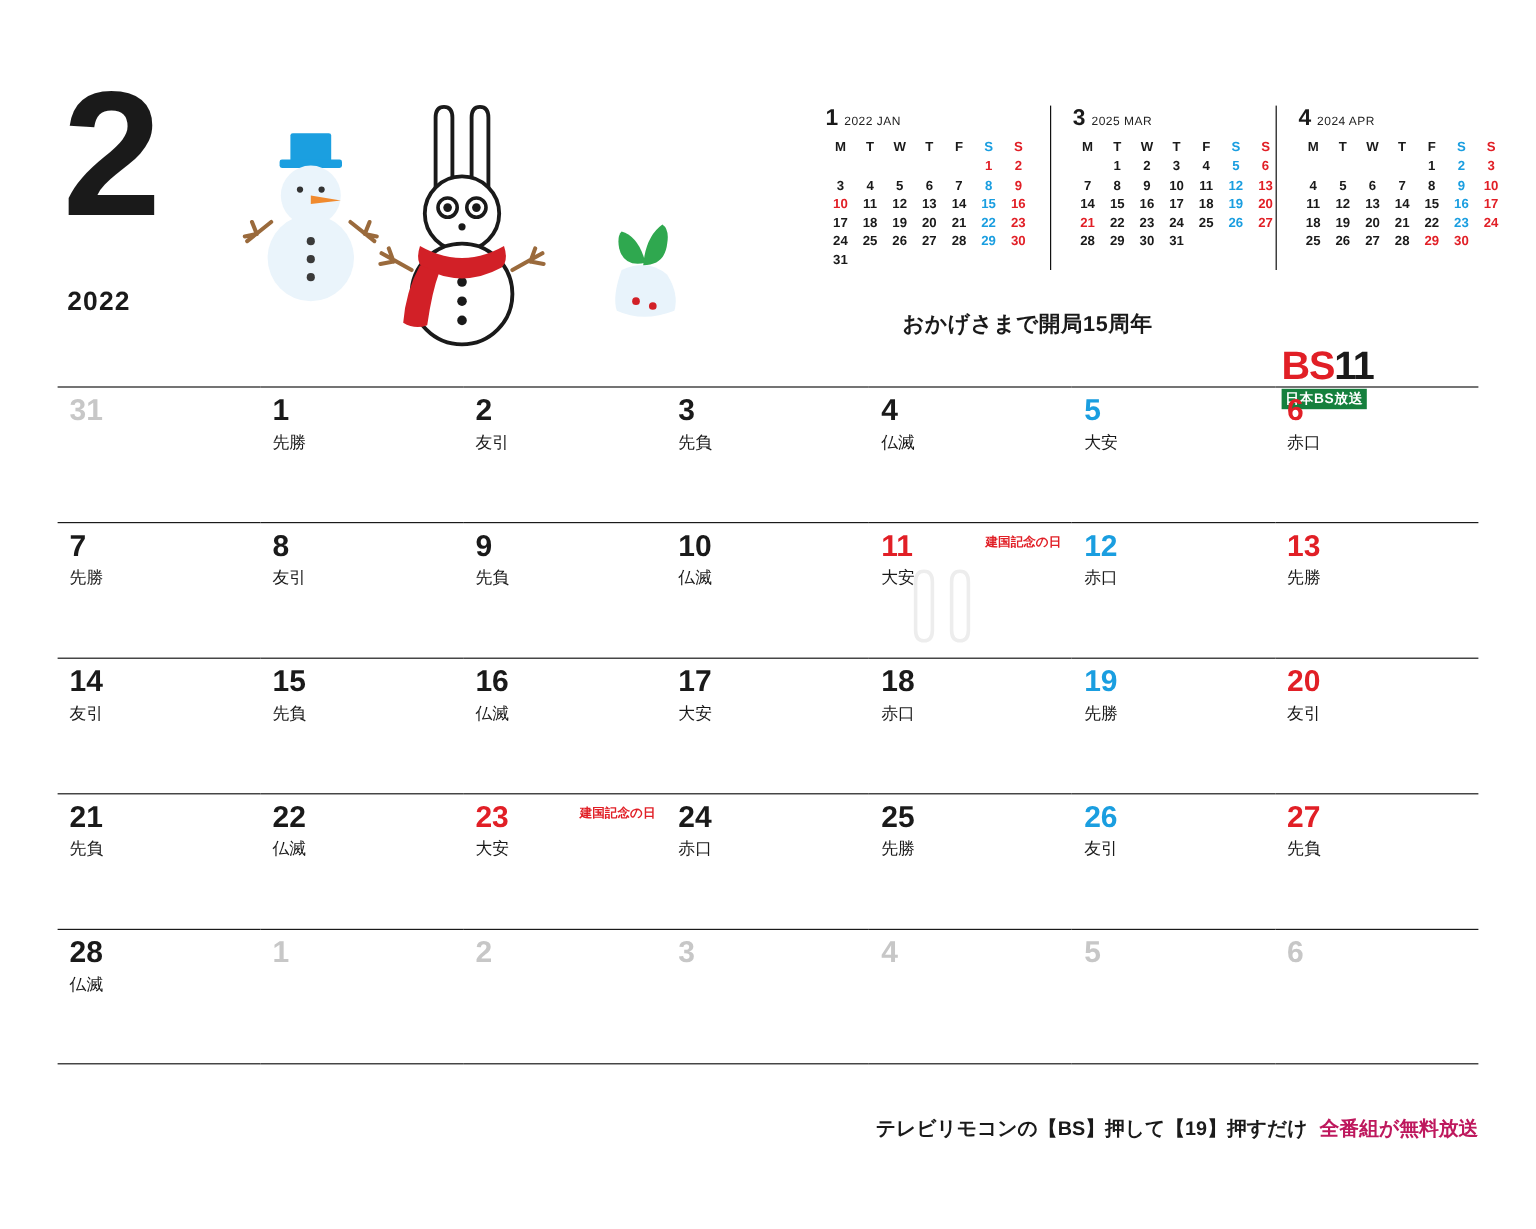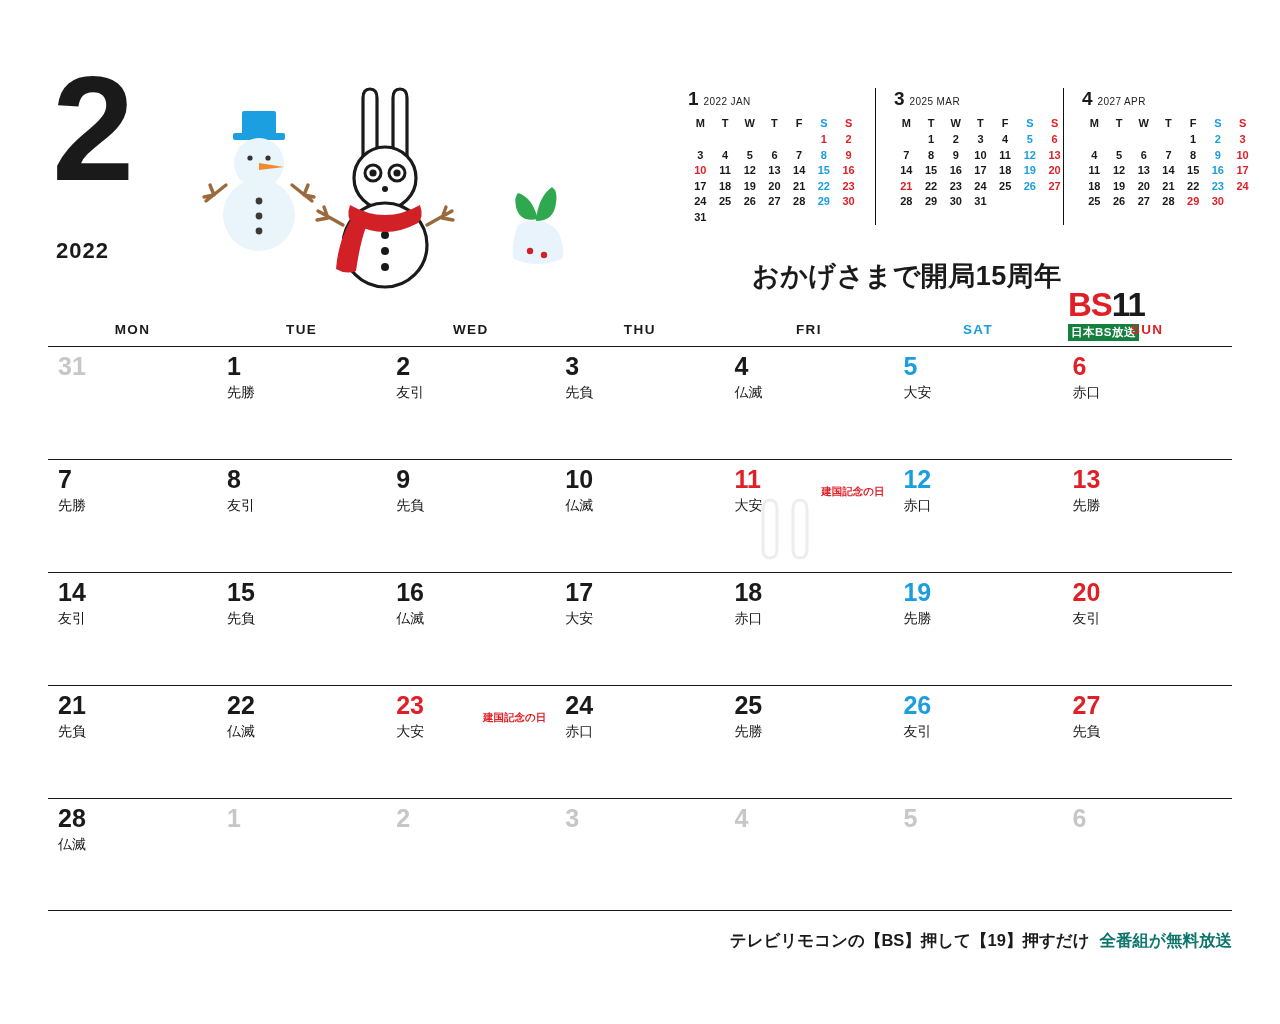--- a/index.html
+++ b/index.html
@@ -48,21 +48,21 @@
     font-size: 11px; font-weight: bold; padding: 0;
   }
   table.mini-tbl th { padding-bottom: 2px; }
   .sat { color: #1a9ee0; }
   .sun { color: #e11f26; }
   .blk { color: #1a1a1a; }
 
   
   .slogan {
     position: absolute; left: 752px; top: 258px;
-    font-size: 27px; font-weight: bold; letter-spacing: 0.5px;
+    font-size: 18px; font-weight: bold; letter-spacing: 0.5px;
   }
   .bs-logo {
     position: absolute; left: 1068px; top: 248px;
     width: 96px; text-align: left;
   }
   .bs-main { font-size: 33px; font-weight: bold; line-height: 1; letter-spacing: -1px; margin-top: 40px; }
   .bs-main .bs { color: #e11f26; }
   .bs-main .eleven { color: #1a1a1a; }
   .bs-sub {
     margin-top: 3px;
@@ -85,33 +85,33 @@
     border-top: 1.4px solid #1a1a1a;
     padding: 7px 10px 0 10px;
     position: relative;
   }
   .week:last-child .cell { border-bottom: 1.4px solid #1a1a1a; }
   .daynum { font-size: 25px; font-weight: bold; line-height: 1; }
   .rokuyo { font-size: 14px; margin-top: 5px; color: #1a1a1a; }
   .muted { color: #c7c7c7; }
   .holiday-lbl {
     position: absolute; right: 9px; top: 9px;
-    font-size: 10.5px; color: #e11f26; font-weight: bold; margin-top: 16px;
+    font-size: 10.5px; color: #e11f26; font-weight: bold;
   }
 
   
   .watermark { position: absolute; left: 28px; top: 38px; opacity: 1; }
 
   
   .footer {
     position: absolute; left: 0; top: 930px; width: 1280px;
     text-align: right; padding-right: 48px;
     font-size: 16.5px; font-weight: bold;
   }
-  .footer .red { color: #0f766e; margin-left: 10px; }
+  .footer .red { color: #be185d; margin-left: 10px; }
 </style>
 </head>
 <body>
 
 <div class="header">
 
   <div class="big-month">2</div>
   <div class="big-year">2022</div>
 
   <div class="illus">
@@ -321,21 +321,21 @@
               <td></td>
               <td></td>
             </tr>
       </tbody>
         </table>
     </div>
 
     <div class="mini">
       <div class="mini-head">
         <span class="mini-num">4</span>
-        <span class="mini-lbl">2027 APR</span>
+        <span class="mini-lbl">2024 APR</span>
       </div>
       <table class="mini-tbl">
         <tbody>
             <tr>
           <th class="blk">M</th>
           <th class="blk">T</th>
           <th class="blk">W</th>
           <th class="blk">T</th>
           <th class="blk">F</th>
           <th class="sat">S</th>
@@ -405,29 +405,20 @@
   <div class="bs-logo">
     <div class="bs-main">
       <span class="bs">BS</span><span class="eleven">11</span>
     </div>
     <div class="bs-sub">日本BS放送</div>
   </div>
 </div>
 
 <div class="cal">
 
-  <div class="dow-row">
-    <div class="dow" style="color:#1a1a1a">MON</div>
-    <div class="dow" style="color:#1a1a1a">TUE</div>
-    <div class="dow" style="color:#1a1a1a">WED</div>
-    <div class="dow" style="color:#1a1a1a">THU</div>
-    <div class="dow" style="color:#1a1a1a">FRI</div>
-    <div class="dow" style="color:#1a9ee0">SAT</div>
-    <div class="dow" style="color:#e11f26">SUN</div>
-  </div>
 
   <div class="week">
     <div class="cell">
       <div class="daynum muted">31</div>
       <div class="rokuyo"></div>
     </div>
     <div class="cell">
       <div class="daynum">1</div>
       <div class="rokuyo">先勝</div>
     </div>

